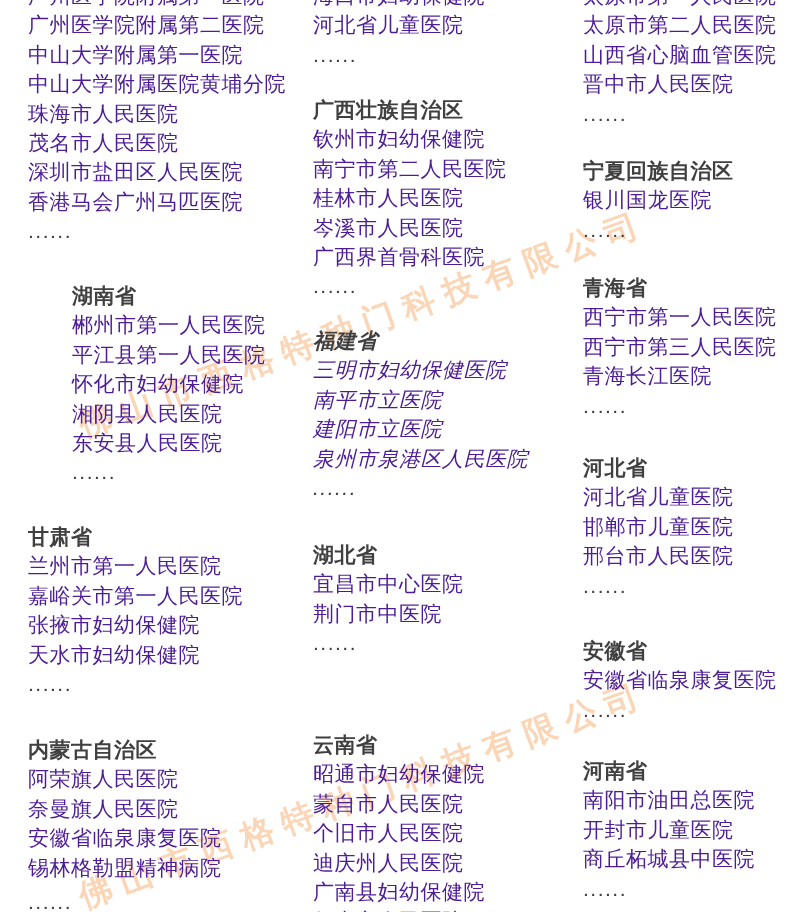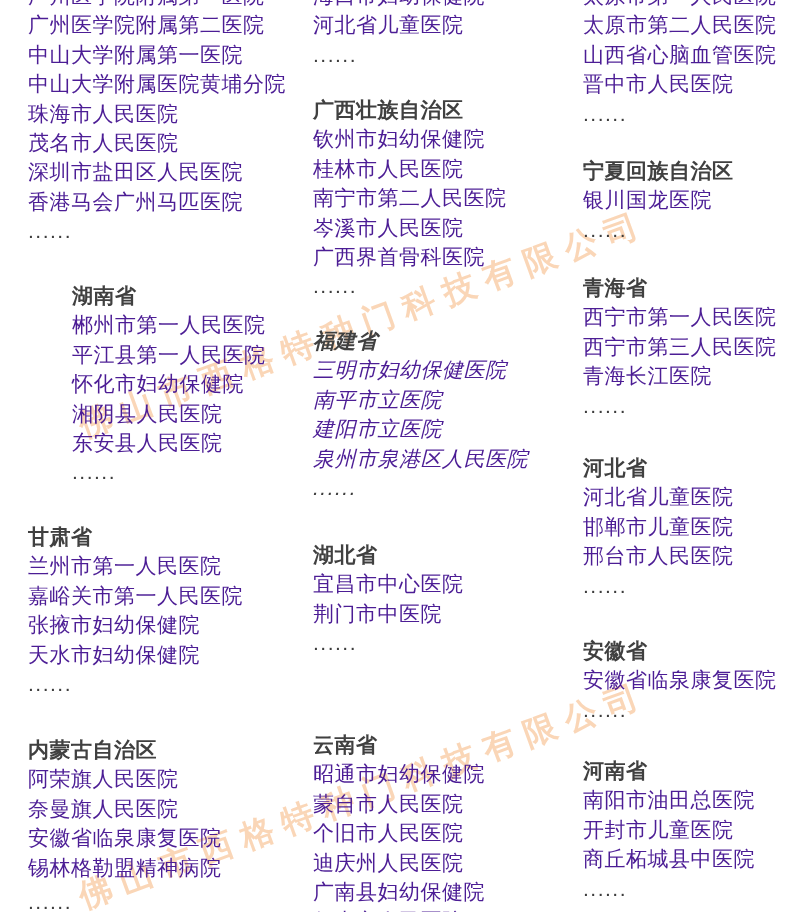--- a/index.html
+++ b/index.html
@@ -96,22 +96,22 @@
     </div>
   <div class="column" id="col1">
       <div class="section" id="c1-s0">
         <div class="line hospital-row">海口市妇幼保健院</div>
         <div class="line hospital-row">河北省儿童医院</div>
         <div class="line ellipsis-row">......</div>
       </div>
       <div class="section" id="c1-s1">
         <div class="line province-header">广西壮族自治区</div>
         <div class="line hospital-row">钦州市妇幼保健院</div>
+        <div class="line hospital-row">南宁市第二人民医院</div>
         <div class="line hospital-row">桂林市人民医院</div>
-        <div class="line hospital-row">南宁市第二人民医院</div>
         <div class="line hospital-row">岑溪市人民医院</div>
         <div class="line hospital-row">广西界首骨科医院</div>
         <div class="line ellipsis-row">......</div>
       </div>
       <div class="section" id="c1-s2">
         <div class="line province-header">福建省</div>
         <div class="line hospital-row">三明市妇幼保健医院</div>
         <div class="line hospital-row">南平市立医院</div>
         <div class="line hospital-row">建阳市立医院</div>
         <div class="line hospital-row">泉州市泉港区人民医院</div>

